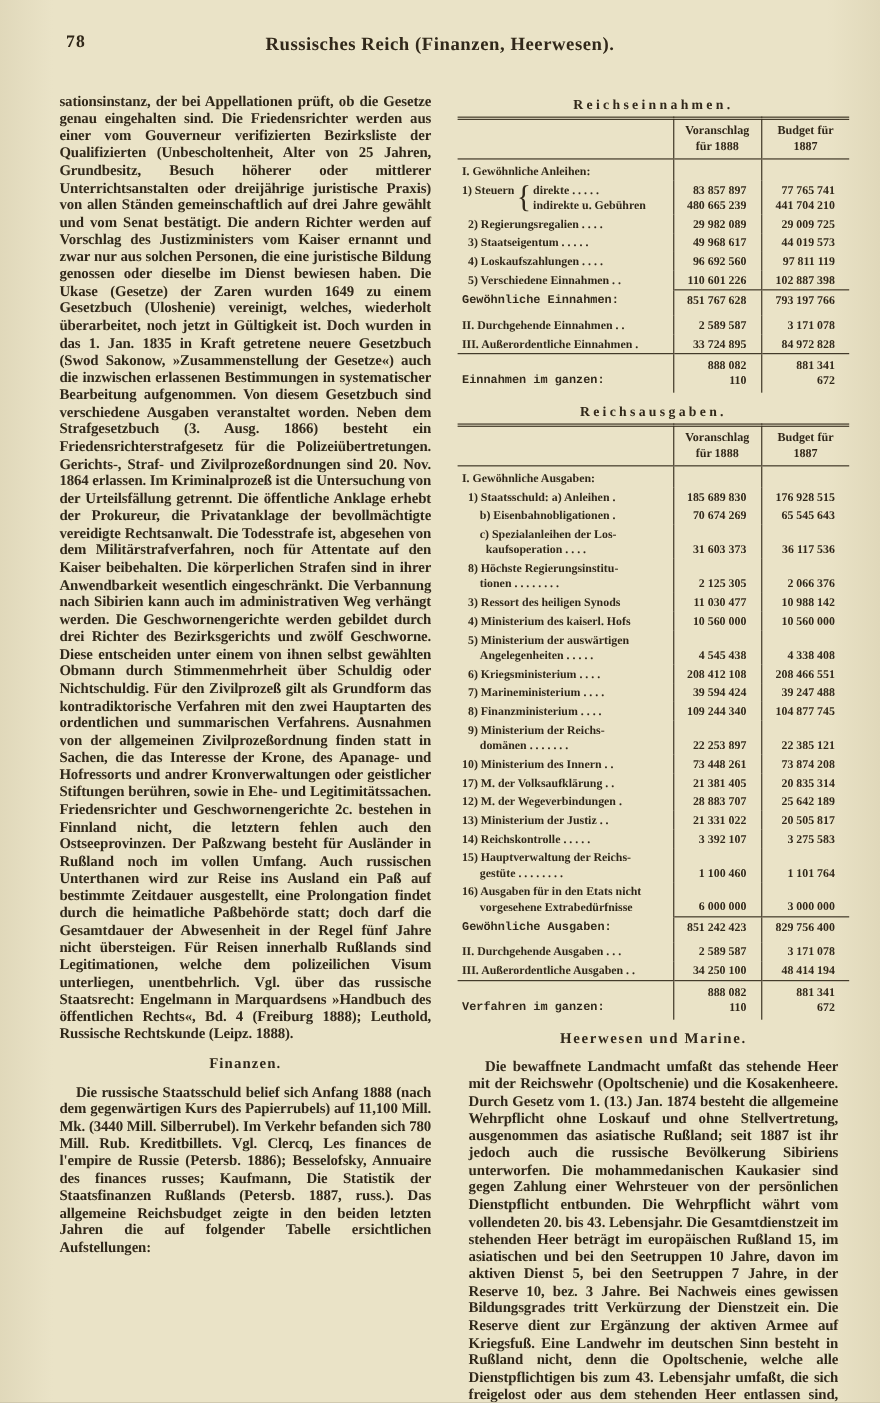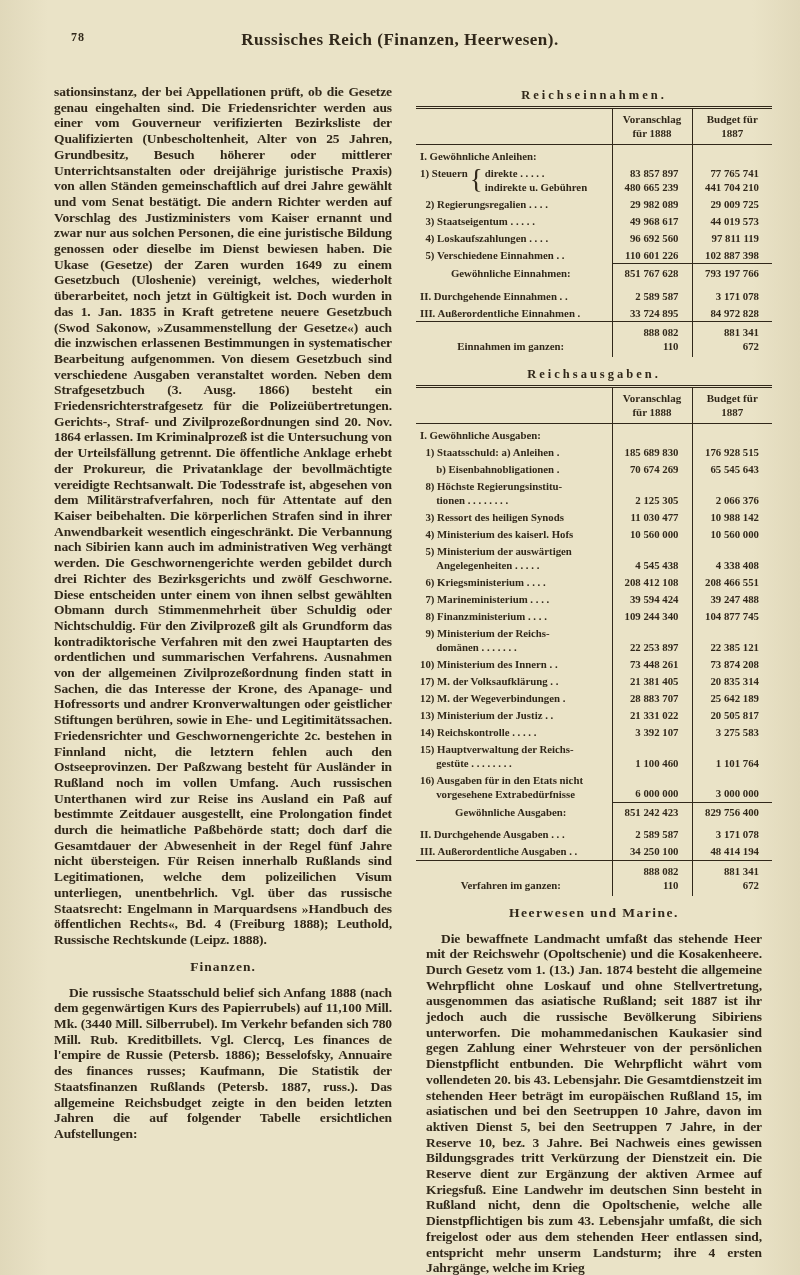--- a/index.html
+++ b/index.html
@@ -13,21 +13,21 @@
     position:relative;
     width:800px;height:1275px;
     margin:0 auto;
     background:linear-gradient(90deg,var(--paper-edge) 0%,var(--paper) 6%,var(--paper) 94%,var(--paper-edge) 100%);
     color:var(--ink);
     font-family:"Liberation Serif","DejaVu Serif",serif;
     font-weight:700;
     overflow:hidden;
   }
   .page-header{position:relative;height:34px;padding-top:30px;}
-  .pagenum{position:absolute;left:71px;top:30px;font-size:12px;letter-spacing:1px;}
+  .pagenum{position:absolute;left:60px;top:30px;font-size:16px;letter-spacing:1px;}
   .page-title{text-align:center;font-size:17px;letter-spacing:0.5px;}
   .columns{display:flex;gap:14px;padding:10px 28px 0 44px;align-items:flex-start;}
   .col{box-sizing:border-box;}
   .col.left{width:358px;}
   .col.right{width:356px;}
   .body-text{
     margin:10px;
     font-size:13.5px;line-height:15.7px;
     text-align:justify;
     letter-spacing:-0.1px;
@@ -54,21 +54,21 @@
   .fin-table thead th{
     font-weight:700;text-align:center;
     border-bottom:1px solid var(--ink);
     padding:4px 2px;font-size:11px;line-height:13.5px;
   }
   .fin-table th.v,.fin-table td.num{border-left:1px solid var(--ink);}
   .fin-table td{padding:1.5px 2px;vertical-align:bottom;}
   .fin-table td.lbl{white-space:pre-line;padding-left:4px;overflow:hidden;}
   .fin-table td.num{text-align:right;padding-right:13px;}
   tr.row-section td{padding-top:4px;padding-bottom:1px;}
-  tr.row-subtotal td.lbl,tr.row-total td.lbl{text-align:center;padding-right:10px;white-space:normal;}
+  tr.row-subtotal td.lbl,tr.row-total td.lbl{text-align:left;padding-right:10px;white-space:normal;font-family:Liberation Mono, monospace;}
   tr.row-subtotal td.num{border-top:1px solid var(--ink);}
   tr.row-subtotal td{padding-bottom:7px;padding-top:2px;}
   tr.row-total td{border-top:1px solid var(--ink);padding-top:3px;padding-bottom:4px;padding-left:14px;}
   
   .brace-wrap{display:flex;}
   .brace-prefix{white-space:nowrap;margin-right:2px;}
   .brace-glyph{font-size:27px;font-weight:400;line-height:1;margin-right:2px;transform:scaleY(1.05);}
   .brace-lines div{line-height:14px;white-space:nowrap;}
   td.num div{line-height:14px;}
 </style>
@@ -189,20 +189,26 @@
               <td class="lbl"> 1) Staatsschuld: a) Anleihen .</td>
               <td class="num">185 689 830</td>
               <td class="num">176 928 515</td>
             </tr>
             <tr class="row-data">
               <td class="lbl">   b) Eisenbahnobligationen .</td>
               <td class="num">70 674 269</td>
               <td class="num">65 545 643</td>
             </tr>
             <tr class="row-data">
+              <td class="lbl">   c) Spezialanleihen der Los-
+    kaufsoperation . . . .</td>
+              <td class="num">31 603 373</td>
+              <td class="num">36 117 536</td>
+            </tr>
+            <tr class="row-data">
               <td class="lbl"> 8) Höchste Regierungsinstitu-
    tionen . . . . . . . .</td>
               <td class="num">2 125 305</td>
               <td class="num">2 066 376</td>
             </tr>
             <tr class="row-data">
               <td class="lbl"> 3) Ressort des heiligen Synods</td>
               <td class="num">11 030 477</td>
               <td class="num">10 988 142</td>
             </tr>

